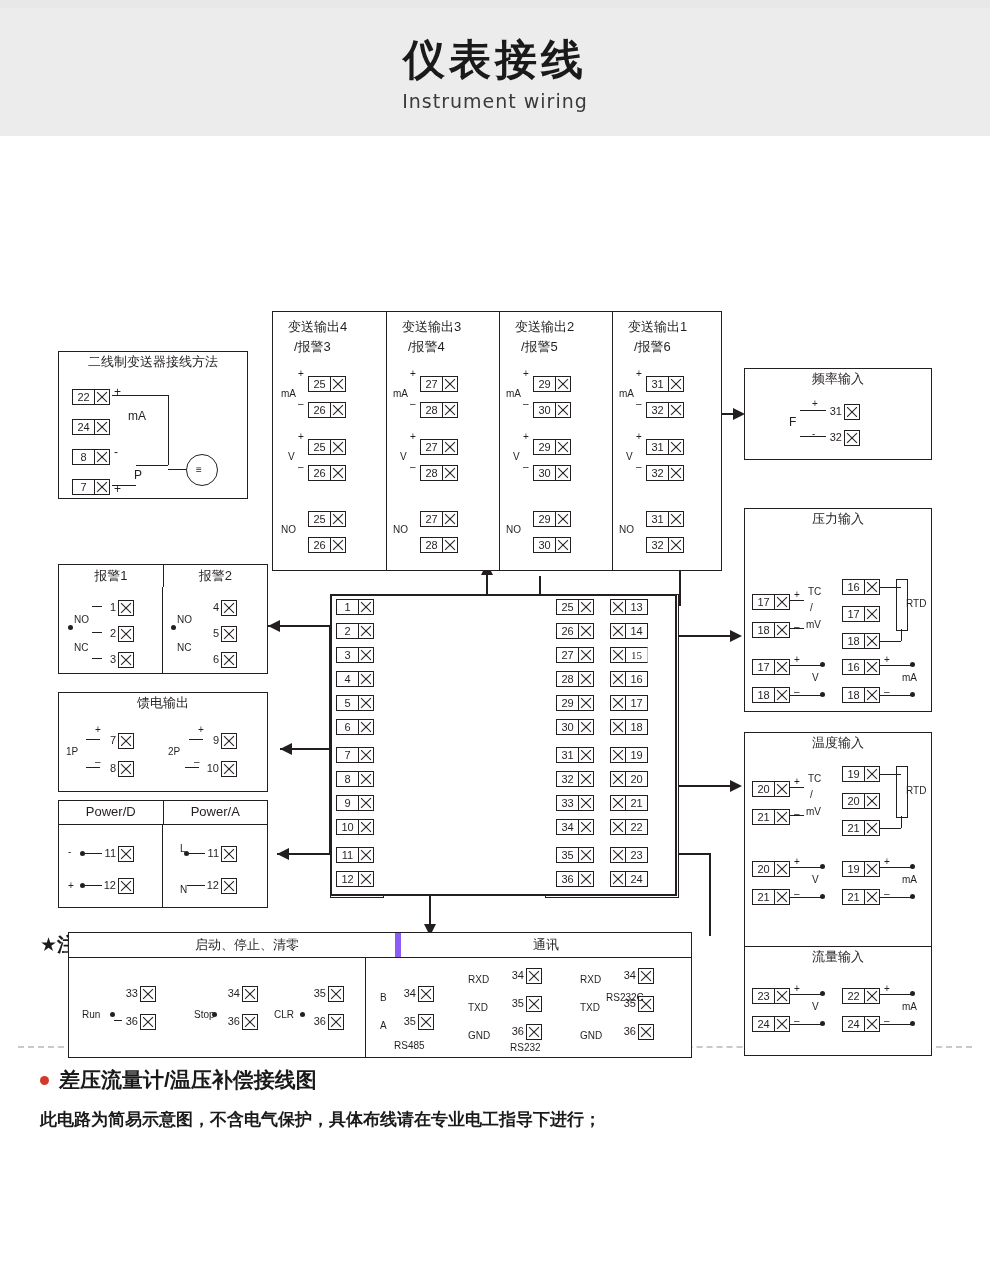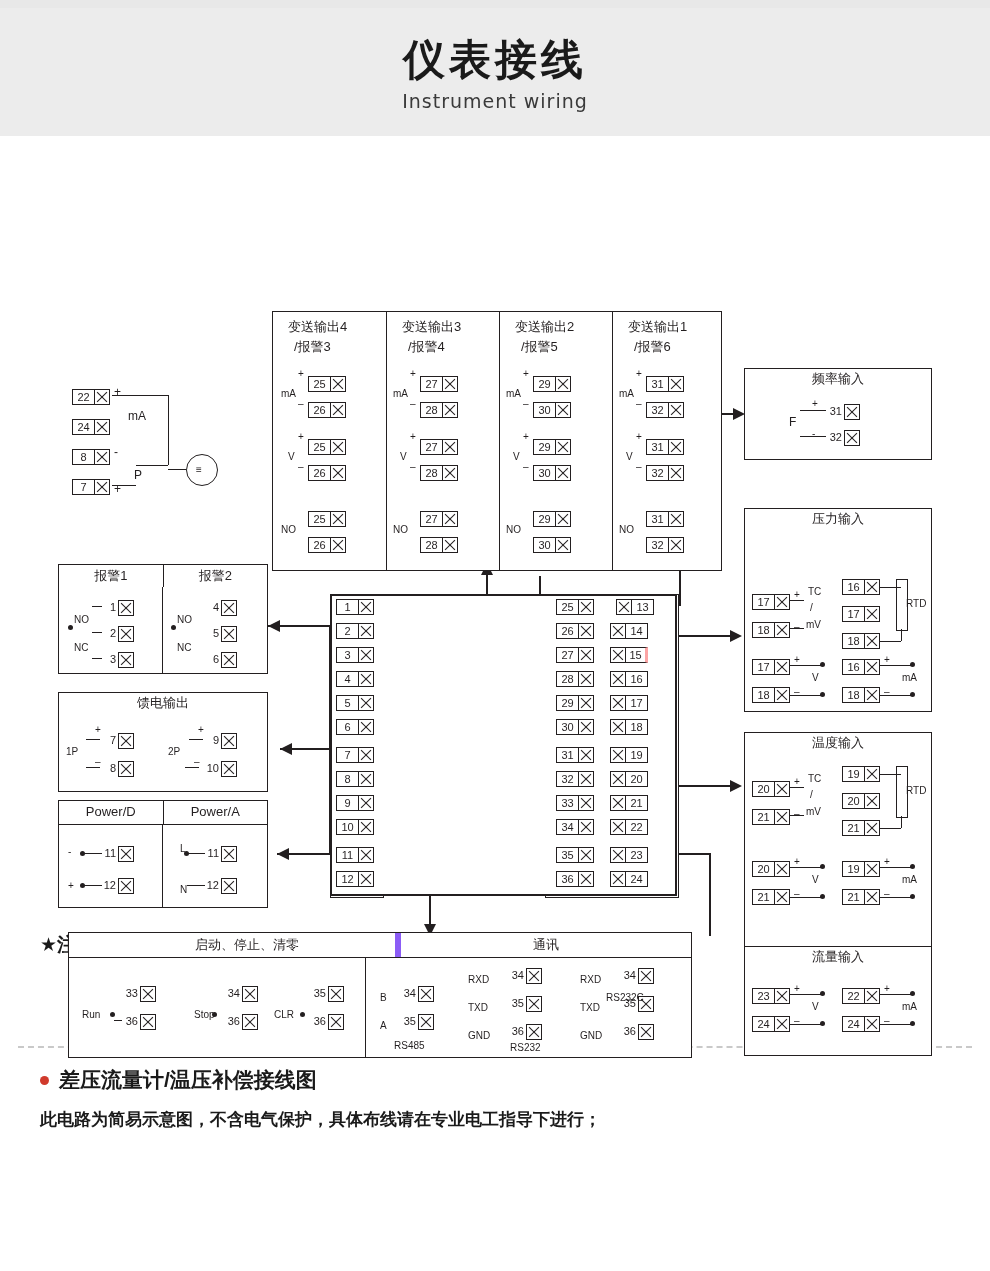--- a/index.html
+++ b/index.html
@@ -106,20 +106,23 @@
         <polygon points="742,500 730,494 730,506" fill="#231f20" stroke="none"></polygon>
 
       <path d="M672,650 L737,650"></path>
         <polygon points="742,650 730,644 730,656" fill="#231f20" stroke="none"></polygon>
 
       <path d="M672,718 L710,718 L710,866 L737,866"></path>
         <polygon points="742,866 730,860 730,872" fill="#231f20" stroke="none"></polygon>
     </g>
   </svg>
 
+  <div class="box" style="left:58px;top:215px;width:190px;height:148px;">
+    <div class="box-title" style="border-bottom:none;">二线制变送器接线方法</div>
+  </div>
   <div class="term" style="left:72px;top:253px;">
     <div class="num">22</div>
       <div class="screw d"></div>
   </div>
   <div class="term" style="left:72px;top:283px;">
     <div class="num">24</div>
       <div class="screw d"></div>
   </div>
   <div class="term" style="left:72px;top:313px;">
     <div class="num">8</div>
@@ -667,31 +670,31 @@
     </div>
   <div class="term" style="left:556px;top:711px;">
       <div class="num">35</div>
       <div class="screw d"></div>
     </div>
   <div class="term" style="left:556px;top:735px;">
       <div class="num">36</div>
       <div class="screw d"></div>
     </div>
 
-  <div class="term" style="left:610px;top:463px;margin-left:6px;">
+  <div class="term" style="left:610px;top:463px;">
       <div class="screw d"></div>
       <div class="num" style="border-right:1px solid #231f20;border-left:none;">13</div>
     </div>
   <div class="term" style="left:610px;top:487px;">
       <div class="screw d"></div>
       <div class="num" style="border-right:1px solid #231f20;border-left:none;">14</div>
     </div>
   <div class="term" style="left:610px;top:511px;">
       <div class="screw d"></div>
-      <div class="num" style="border-right:3px solid #fca5a5;border-left:none;">15</div>
+      <div class="num" style="border-right:1px solid #fca5a5;border-left:none;font-family:Liberation Serif, serif;">15</div>
     </div>
   <div class="term" style="left:610px;top:535px;">
       <div class="screw d"></div>
       <div class="num" style="border-right:1px solid #231f20;border-left:none;">16</div>
     </div>
   <div class="term" style="left:610px;top:559px;">
       <div class="screw d"></div>
       <div class="num" style="border-right:1px solid #231f20;border-left:none;">17</div>
     </div>
   <div class="term" style="left:610px;top:583px;">

